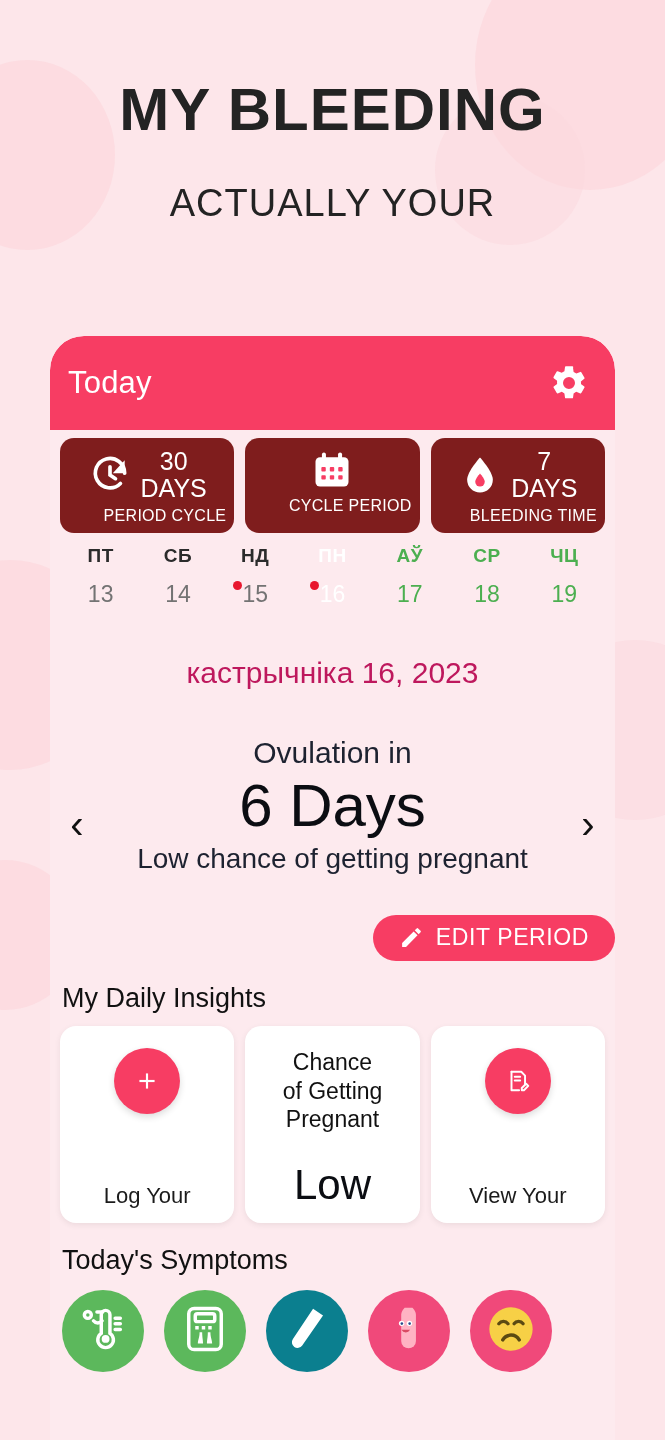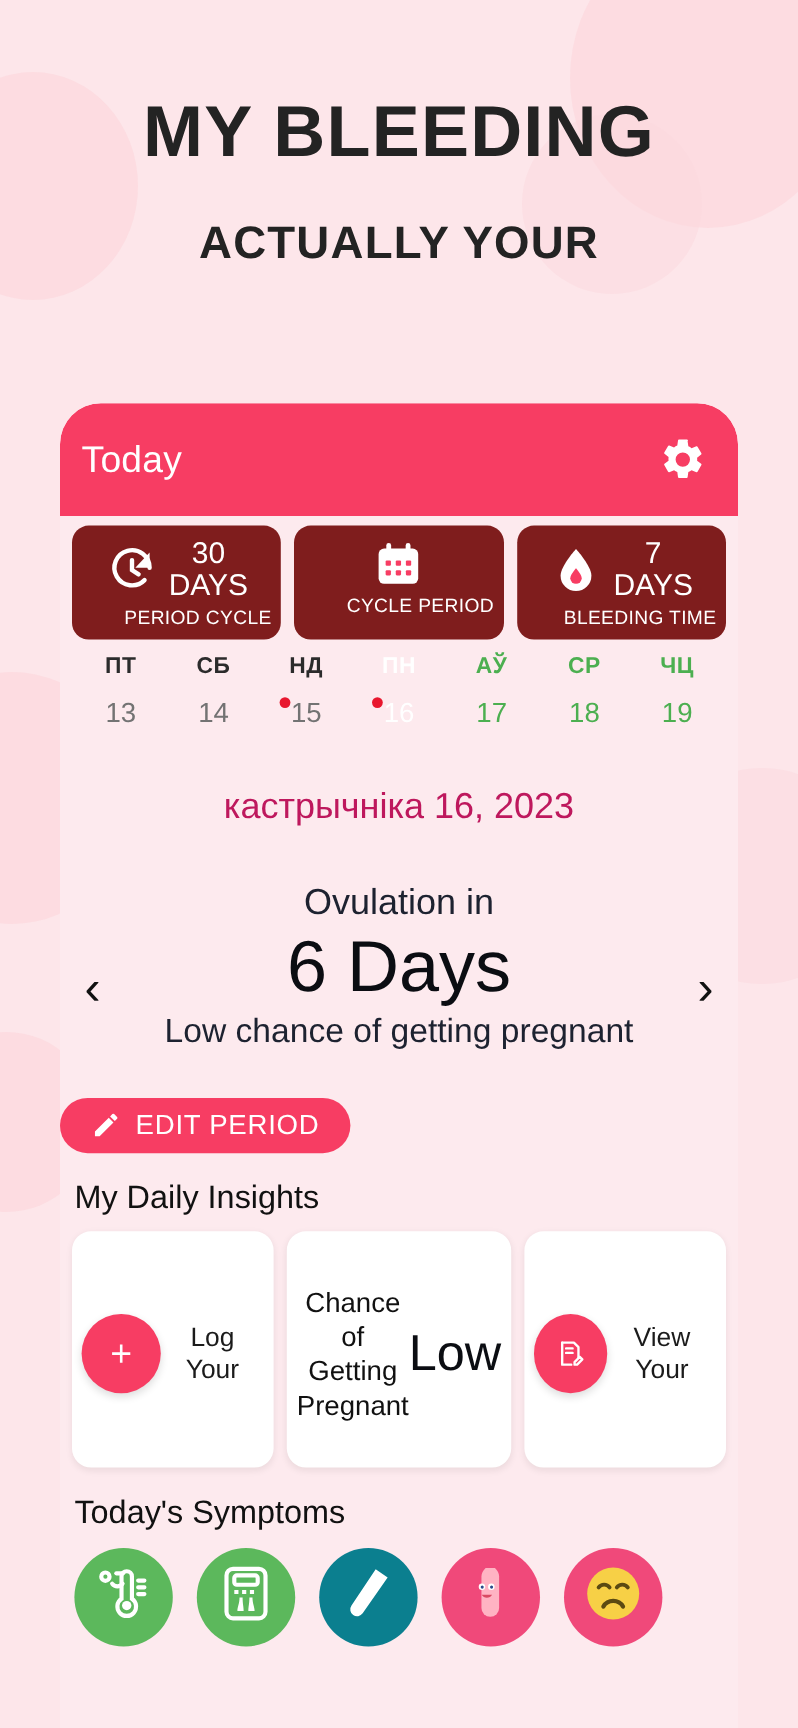--- a/index.html
+++ b/index.html
@@ -23,21 +23,21 @@
 
   
   .head-wrap { position: relative; z-index: 3; text-align: center; }
   .title-main {
     margin-top: 80px;
     font-size: 60px; font-weight: 700; letter-spacing: 1px;
     color: #232323; line-height: 1;
   }
   .title-sub {
     margin-top: 44px;
-    font-size: 38px; font-weight: 700; letter-spacing: 1px;
+    font-size: 38px; font-weight: 400; letter-spacing: 1px;
     color: #232323; line-height: 1;
   }
 
   
   .phone {
     position: absolute; left: 50px; top: 336px;
     width: 565px; height: 1110px;
     background: #fdeaee;
     border-radius: 34px 34px 0 0;
     overflow: hidden;
@@ -92,35 +92,35 @@
   .ovul-big { font-size: 60px; font-weight: 400; color:#0b0d12; margin-top: 4px; line-height:1.08;}
   .ovul-sub { font-size: 28px; color:#1d2230; margin-top: 4px; }
   .chev {
     position:absolute; top: 68px; font-size: 40px; color:#111; line-height:1;
     width: 34px; text-align:center;
   }
   .chev.l { left: 10px; }
   .chev.r { right: 10px; }
 
   
-  .edit-wrap { display:flex; justify-content:flex-start; margin-top: 40px; }
+  .edit-wrap { display:flex; justify-content:flex-end; margin-top: 40px; }
   .edit-btn {
     background:#f73d63; color:#fff; border:none; border-radius: 24px;
     height: 46px; padding: 0 26px; display:flex; align-items:center; gap:12px;
     font-size: 23px; letter-spacing:.6px; cursor:pointer;
   }
   .pencil { width: 25px; height: 25px; }
 
   
   .sec-title { font-size: 27px; color:#111; padding: 22px 0 0 12px; }
   .cards { display:flex; gap: 11px; padding: 12px 10px 0 10px; }
   .card {
     flex:1; background:#fff; border-radius: 16px; height: 197px;
     box-shadow: 0 2px 6px rgba(0,0,0,.07);
-    display:flex; align-items:center;
+    display:flex; flex-direction:column; align-items:center;
     justify-content:space-between; padding: 22px 8px 14px 8px;
     text-align:center;
   }
   .circle-btn {
     width: 66px; height: 66px; border-radius:50%; background:#f73d63;
     display:flex; align-items:center; justify-content:center;
     box-shadow: 0 3px 7px rgba(0,0,0,.14);
   }
   .circle-btn svg { width: 26px; height: 26px; }
   .card-cap { font-size: 22px; color:#1b1b1b; }

